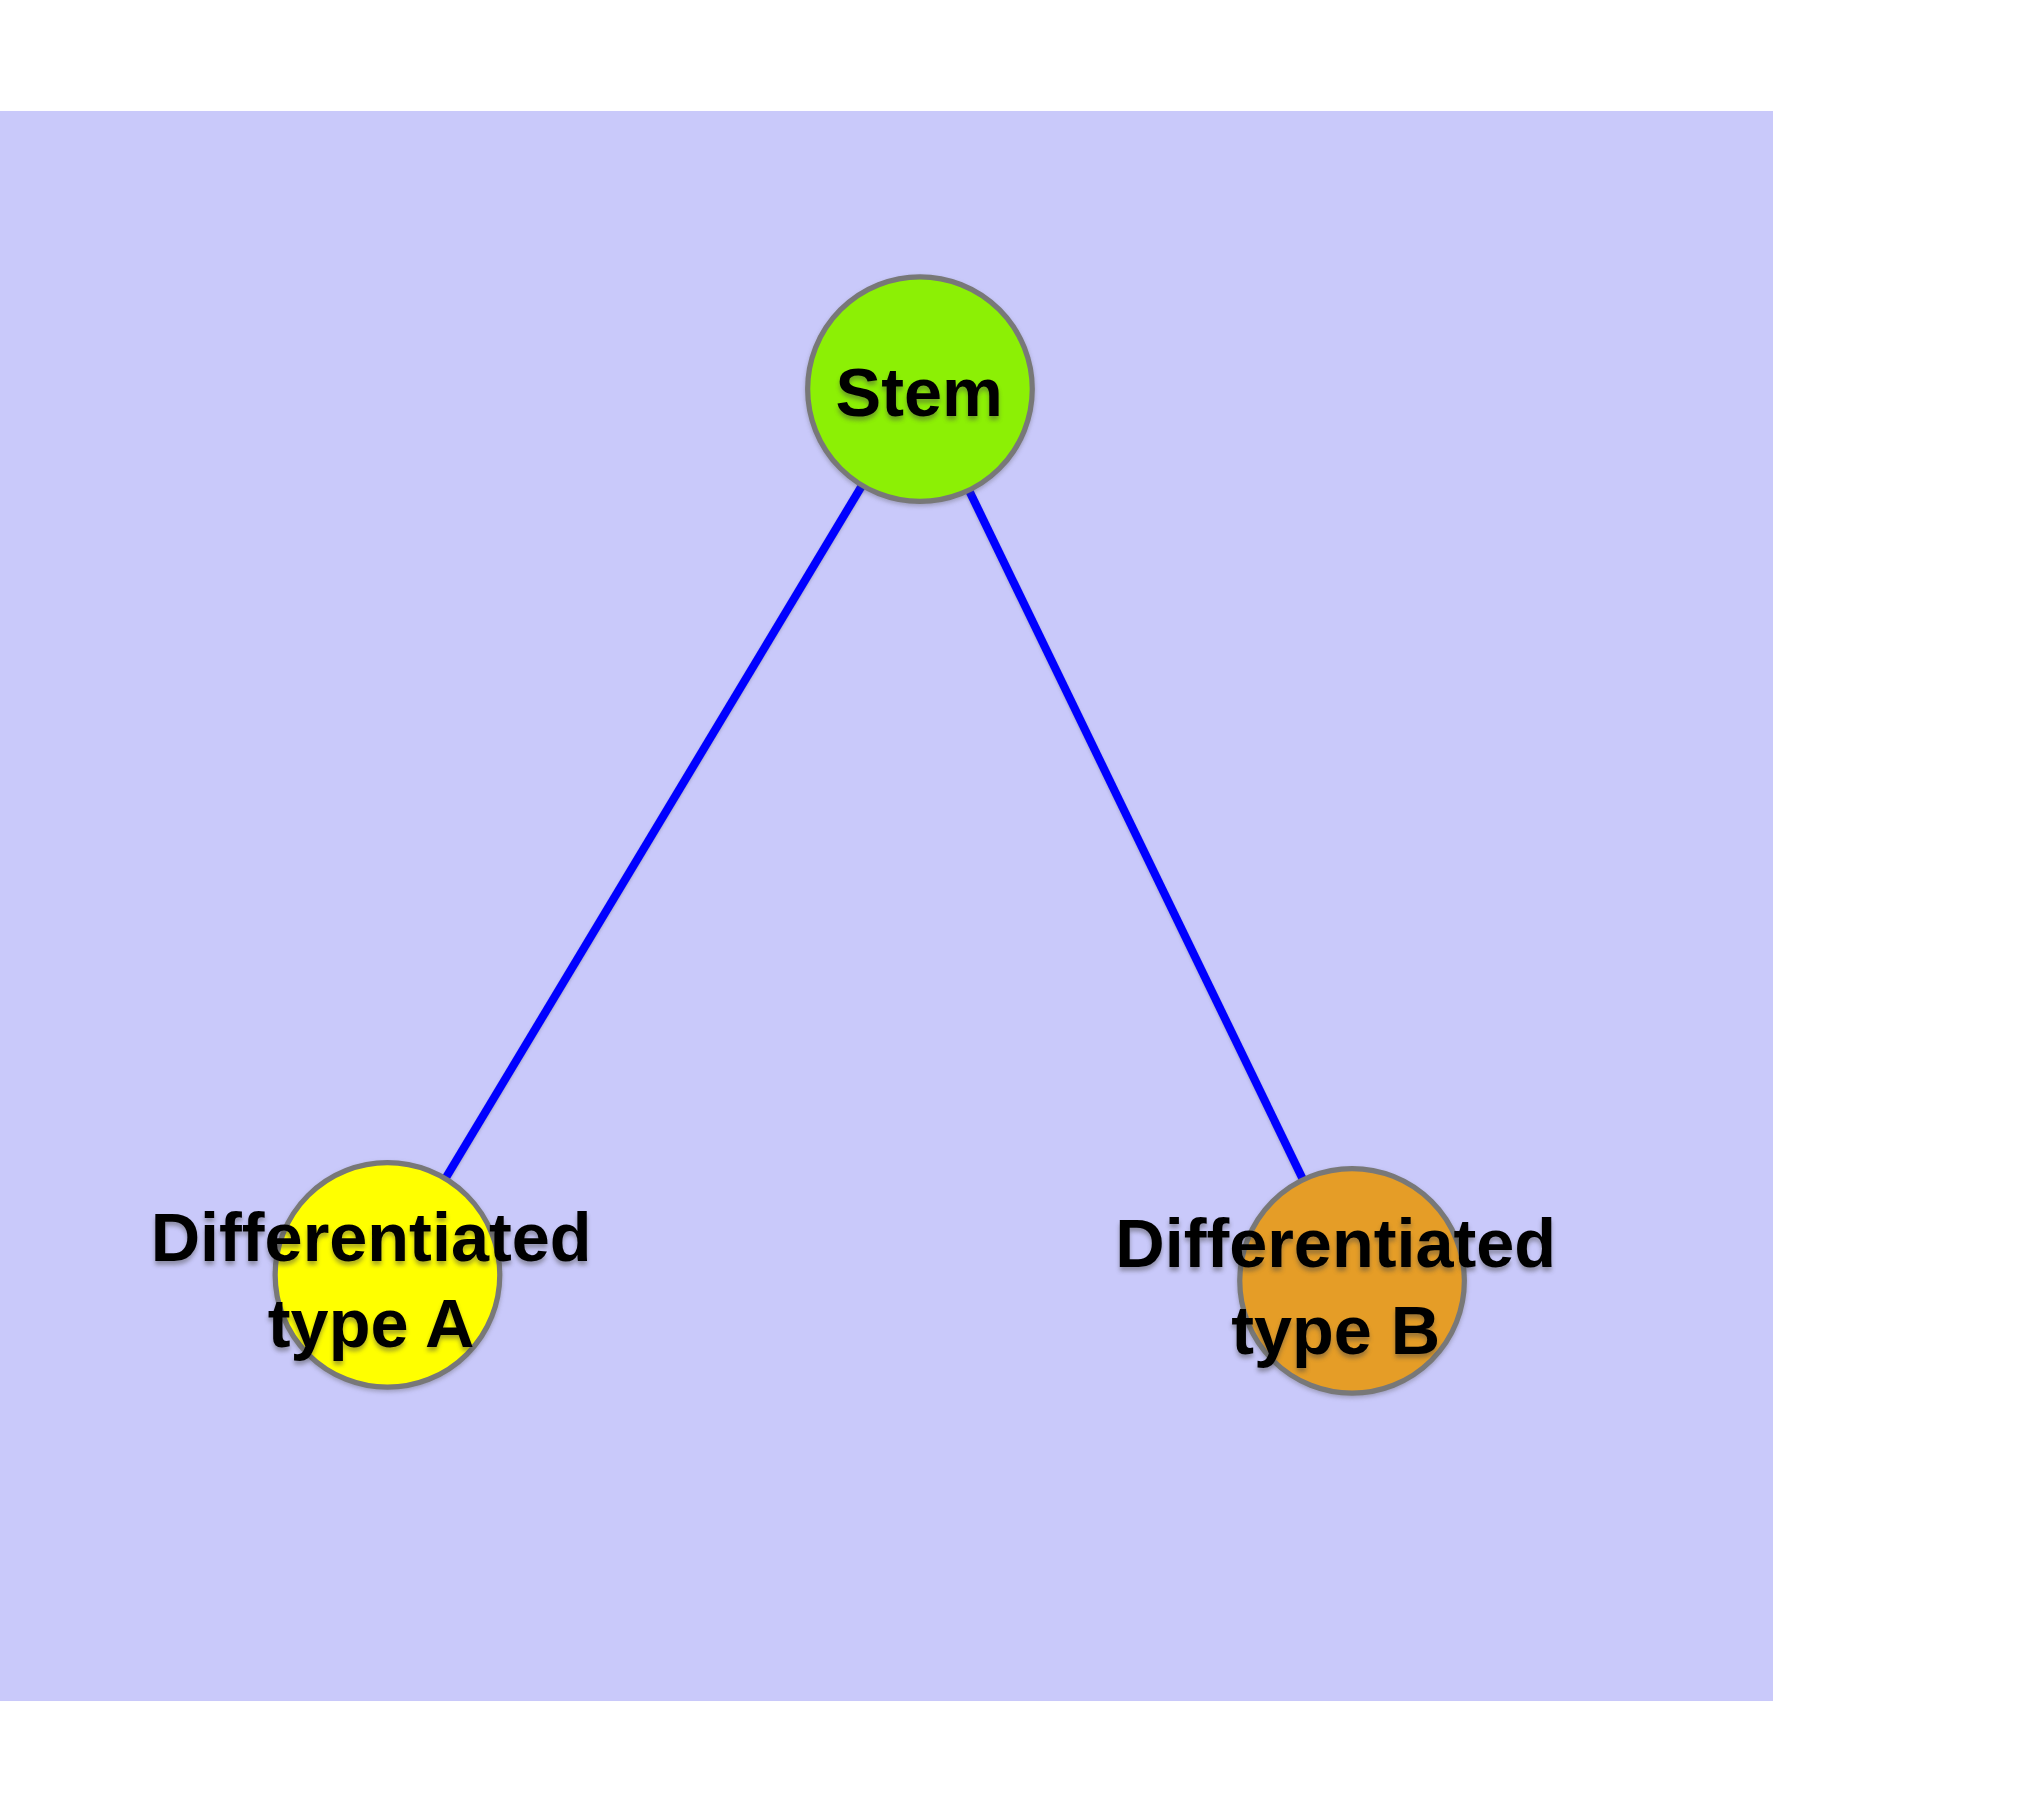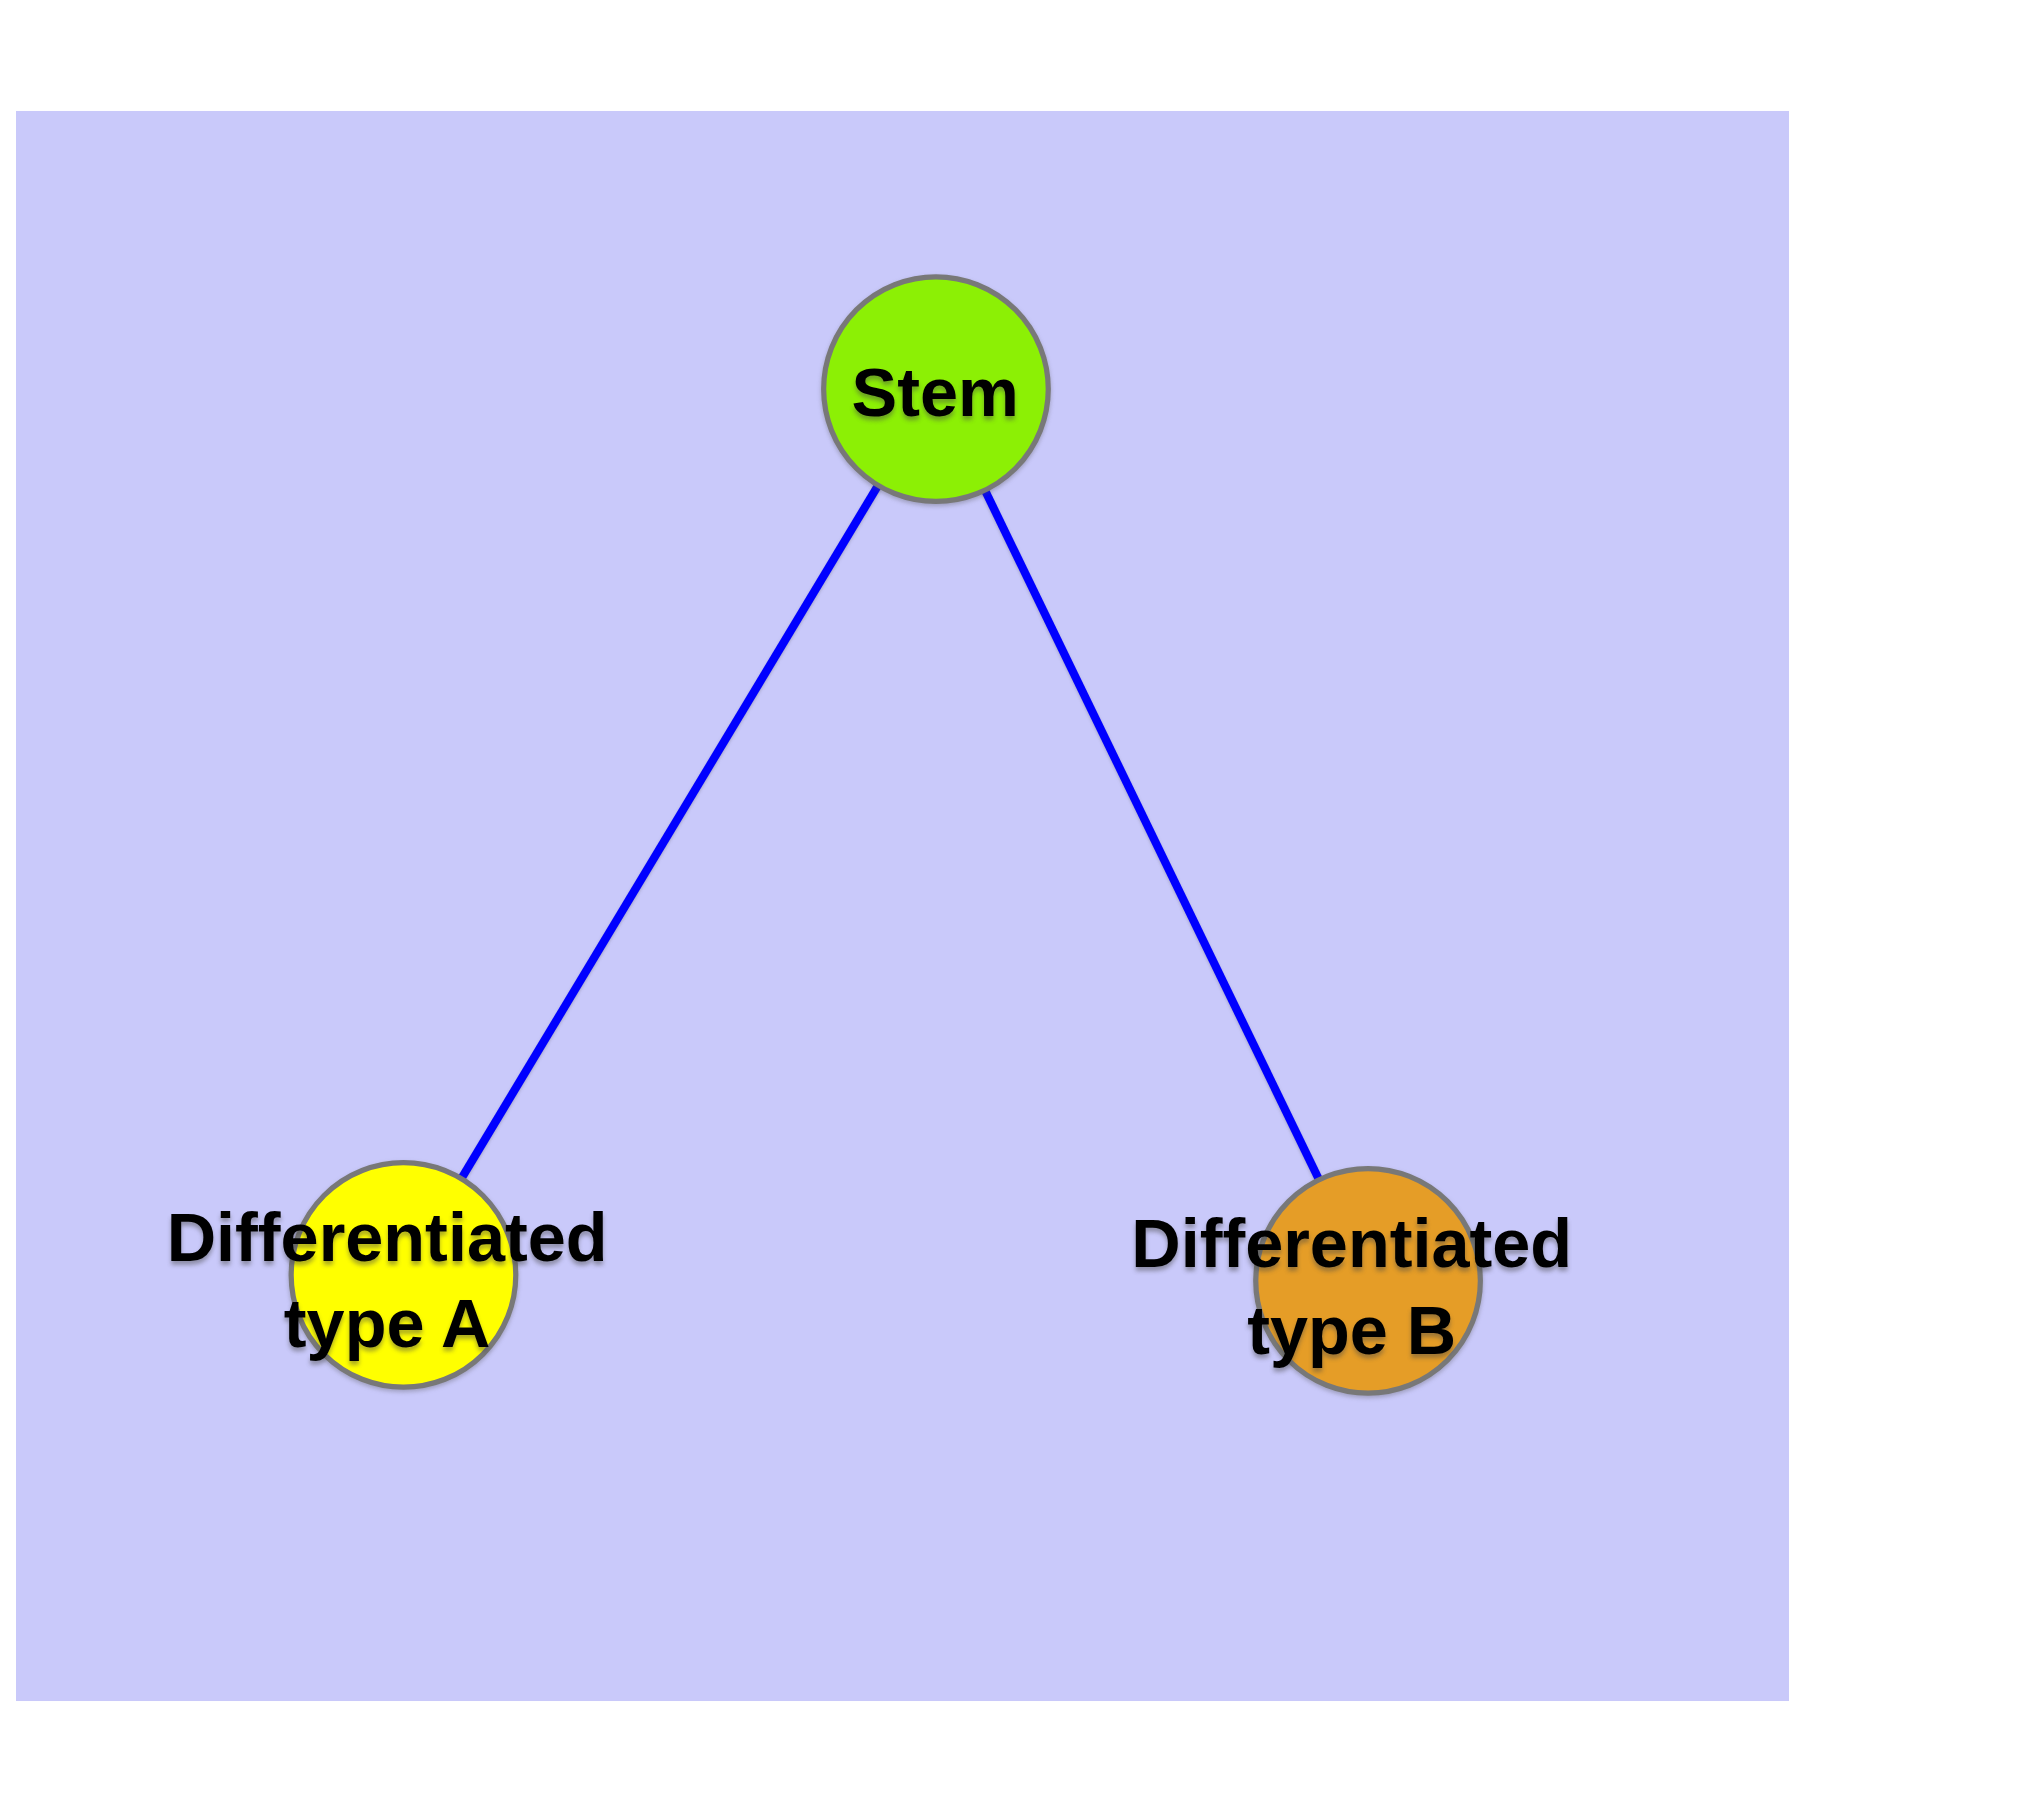--- a/index.html
+++ b/index.html
@@ -4,21 +4,20 @@
 <style>
   html, body {
     margin: 0;
     padding: 0;
     background: #ffffff;
   }
   .canvas {
     width: 1773px;
     height: 1812px;
     position: relative;
-    padding-left: 16px;
   }
   .canvas svg {
     display: block;
     width: 100%;
     height: 100%;
   }
   .node-label {
     font-family: "Liberation Sans", "DejaVu Sans", sans-serif;
     font-weight: bold;
     font-size: 92px;

